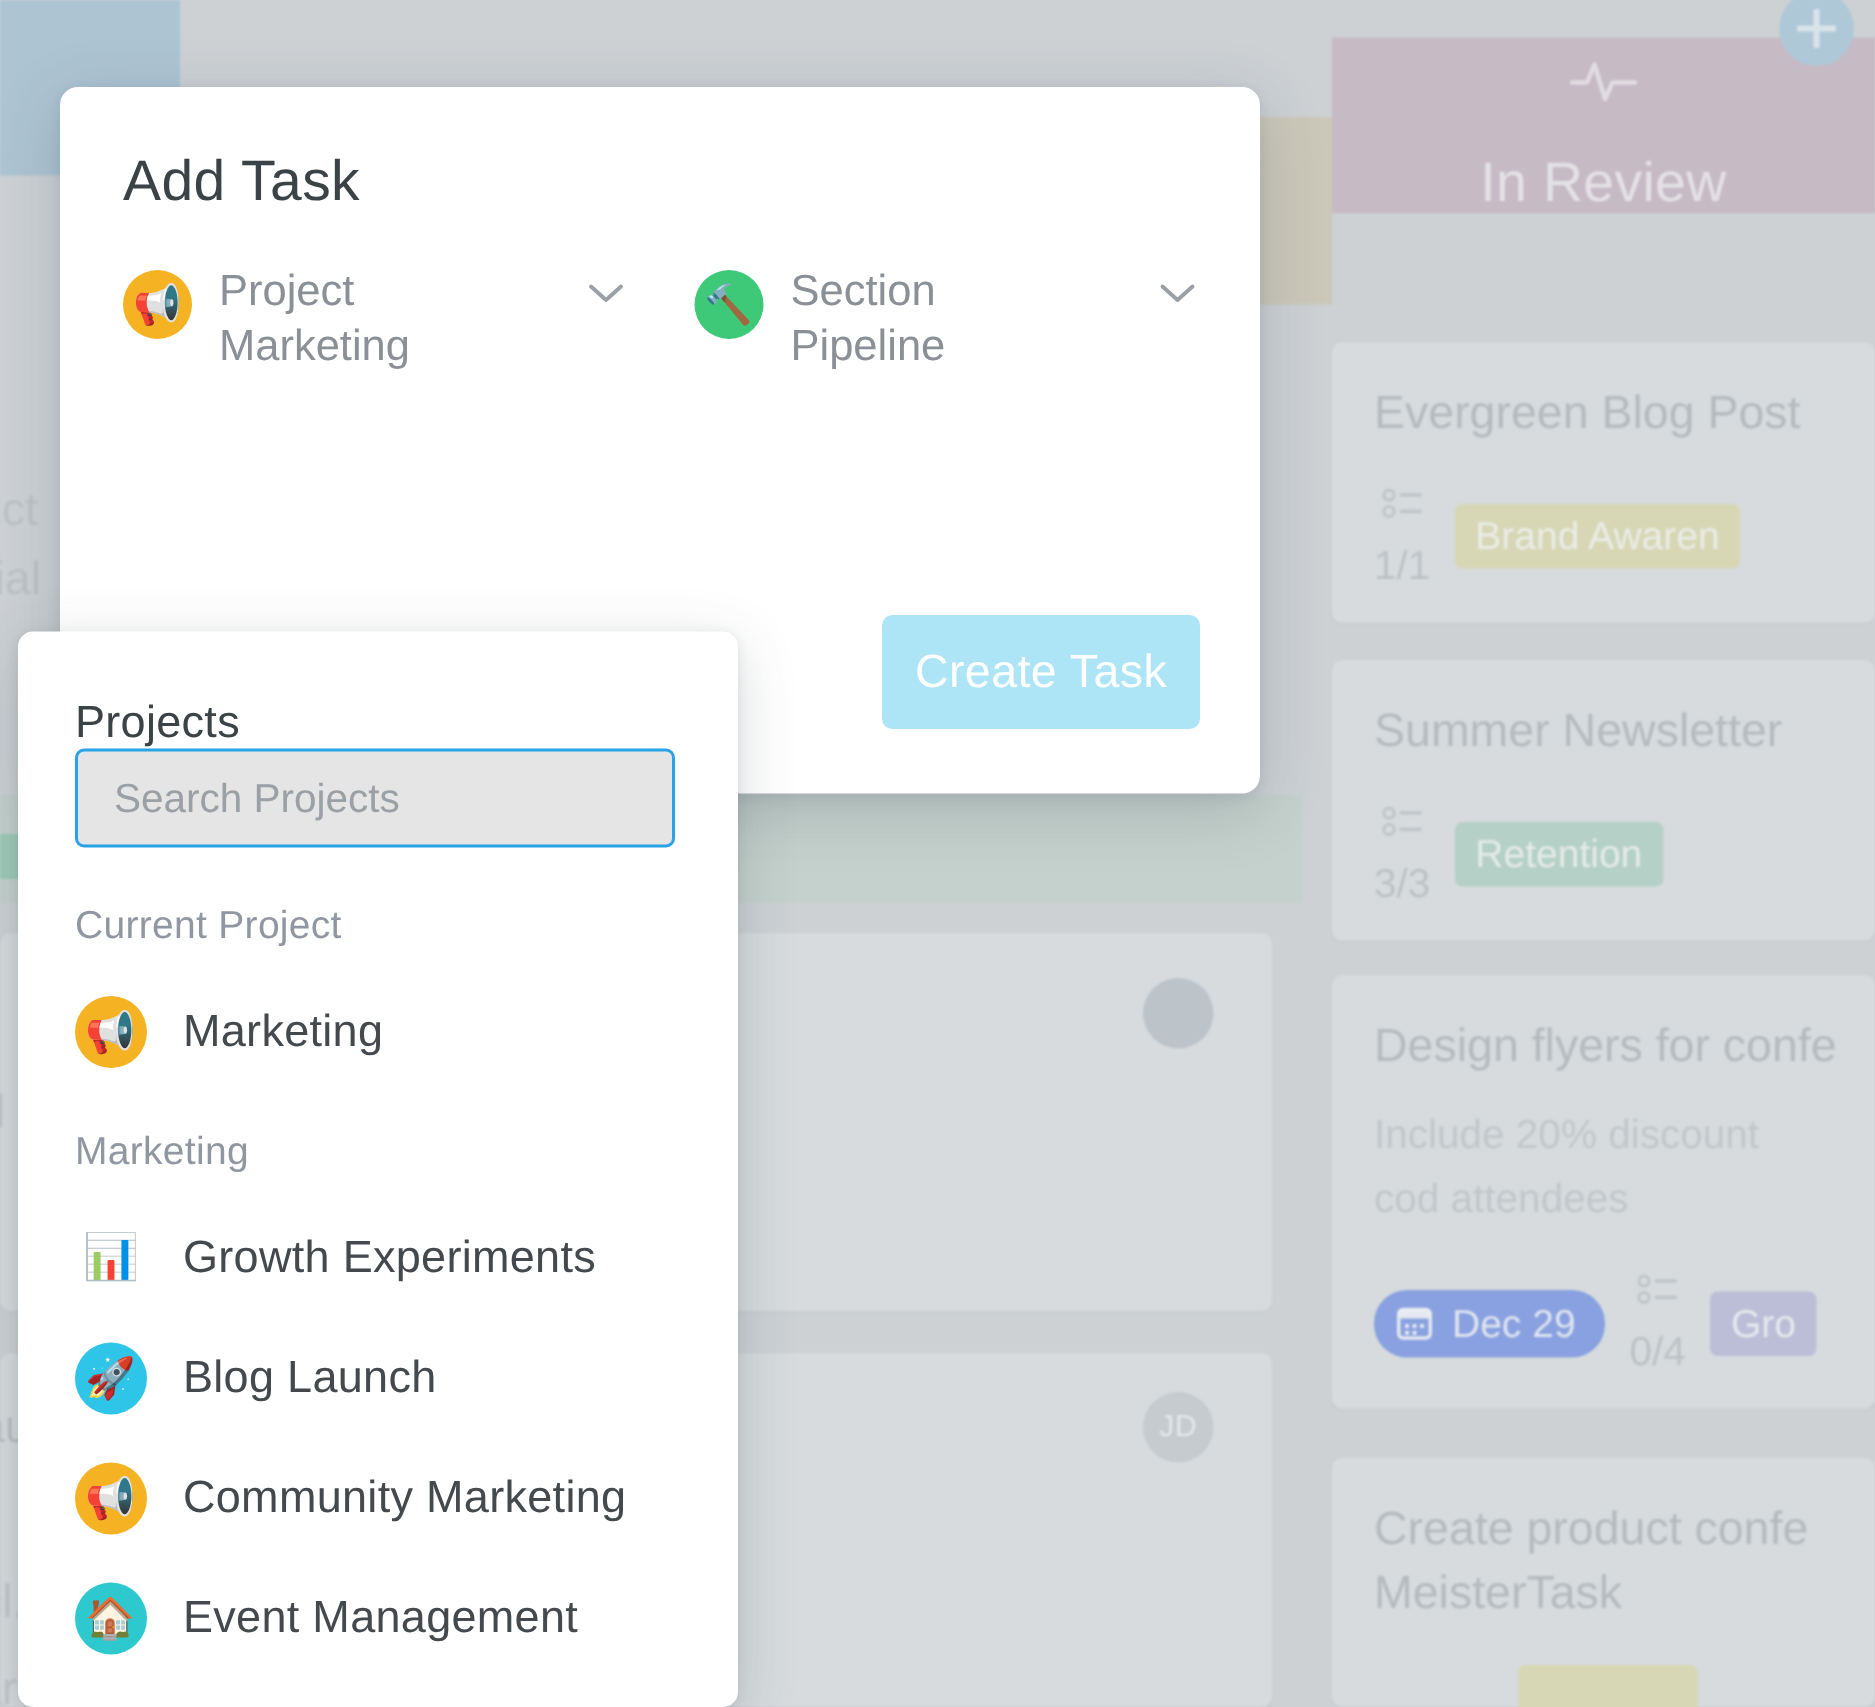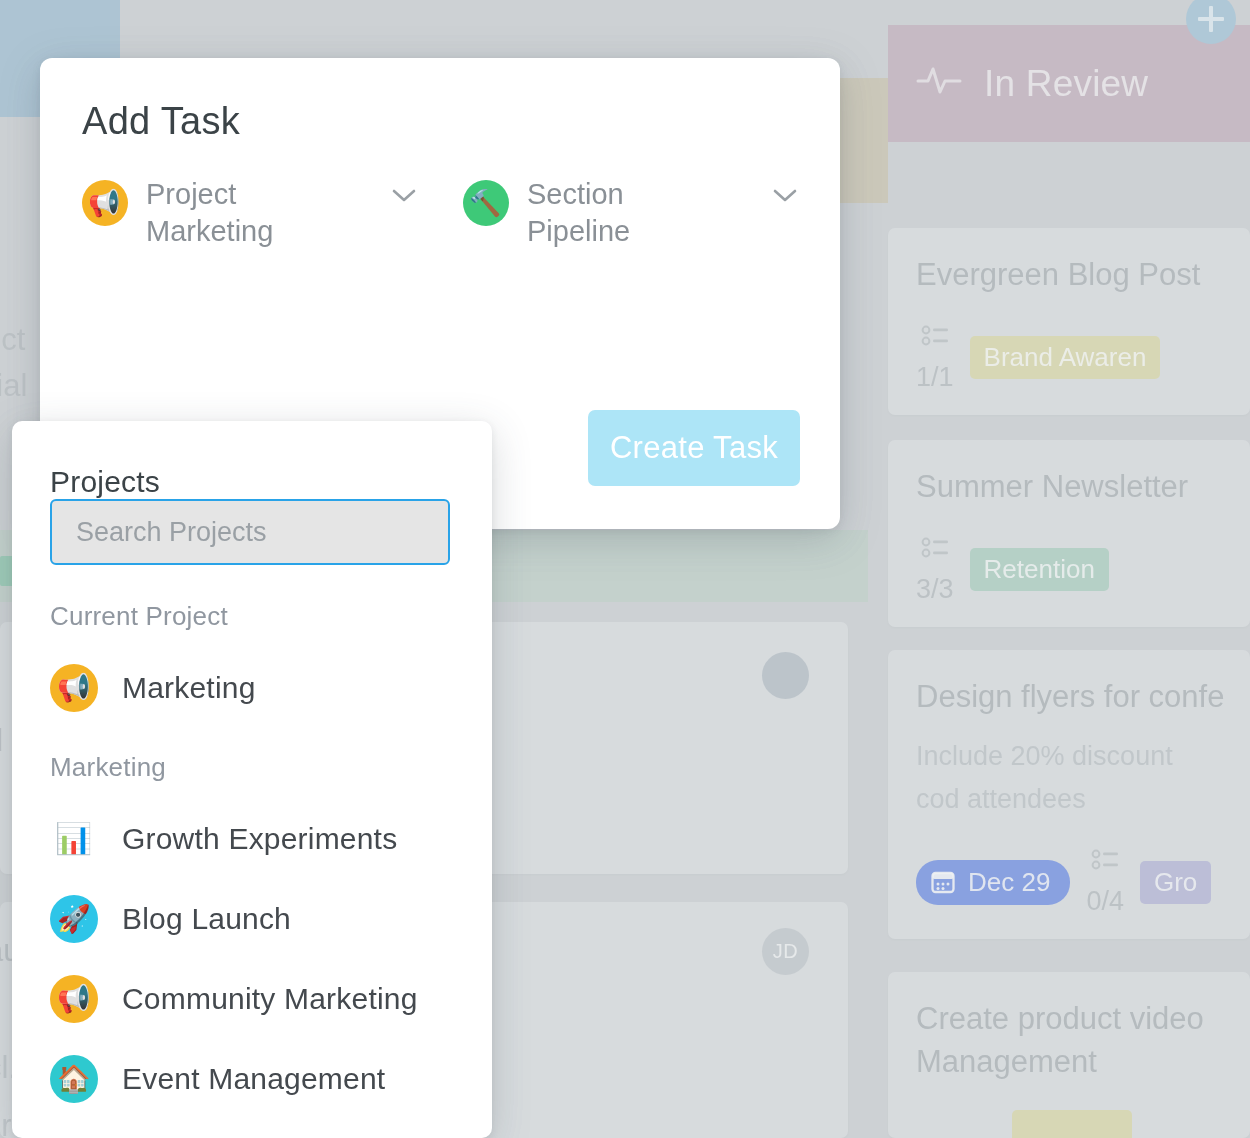--- a/index.html
+++ b/index.html
@@ -20,20 +20,21 @@
   .col { position: absolute; top: 0; }
   .col-head {
     height: 117px;
     display: flex; align-items: center;
     padding: 12px 28px;
     gap: 22px;
     color: rgba(255,255,255,.72);
     font-size: 37px;
     font-weight: 400;
     letter-spacing: .2px;
+    flex-direction: column;
   }
   .col-head svg { opacity: .8; flex: none; }
 
   .card {
     background: rgba(215,219,222,.62);
     border-radius: 7px;
     padding: 26px 28px 22px 28px;
     margin-bottom: 40px;
     position: relative;
     box-shadow: 0 1px 2px rgba(0,0,0,.05);
@@ -281,21 +282,21 @@
           </svg>
           <span>0/4</span>
         </span>
         <span class="tag" style="background:#8e8fc4;">
           <span>Gro</span>
         </span>
       </div>
     </div>
 
     <div class="card" style="position:absolute; left:888px; top:972px; width:362px; height:166px;">
-      <div class="card-title wrap">Create product video Management</div>
+      <div class="card-title wrap">Create product confe MeisterTask</div>
       <div class="card-foot">
         <span class="tag" style="background:#c9c678; width:120px; height:36px; margin-left:96px;"></span>
       </div>
     </div>
 
     <div class="plus-btn"></div>
   </div>
 
   <div id="scrim"></div>
 

